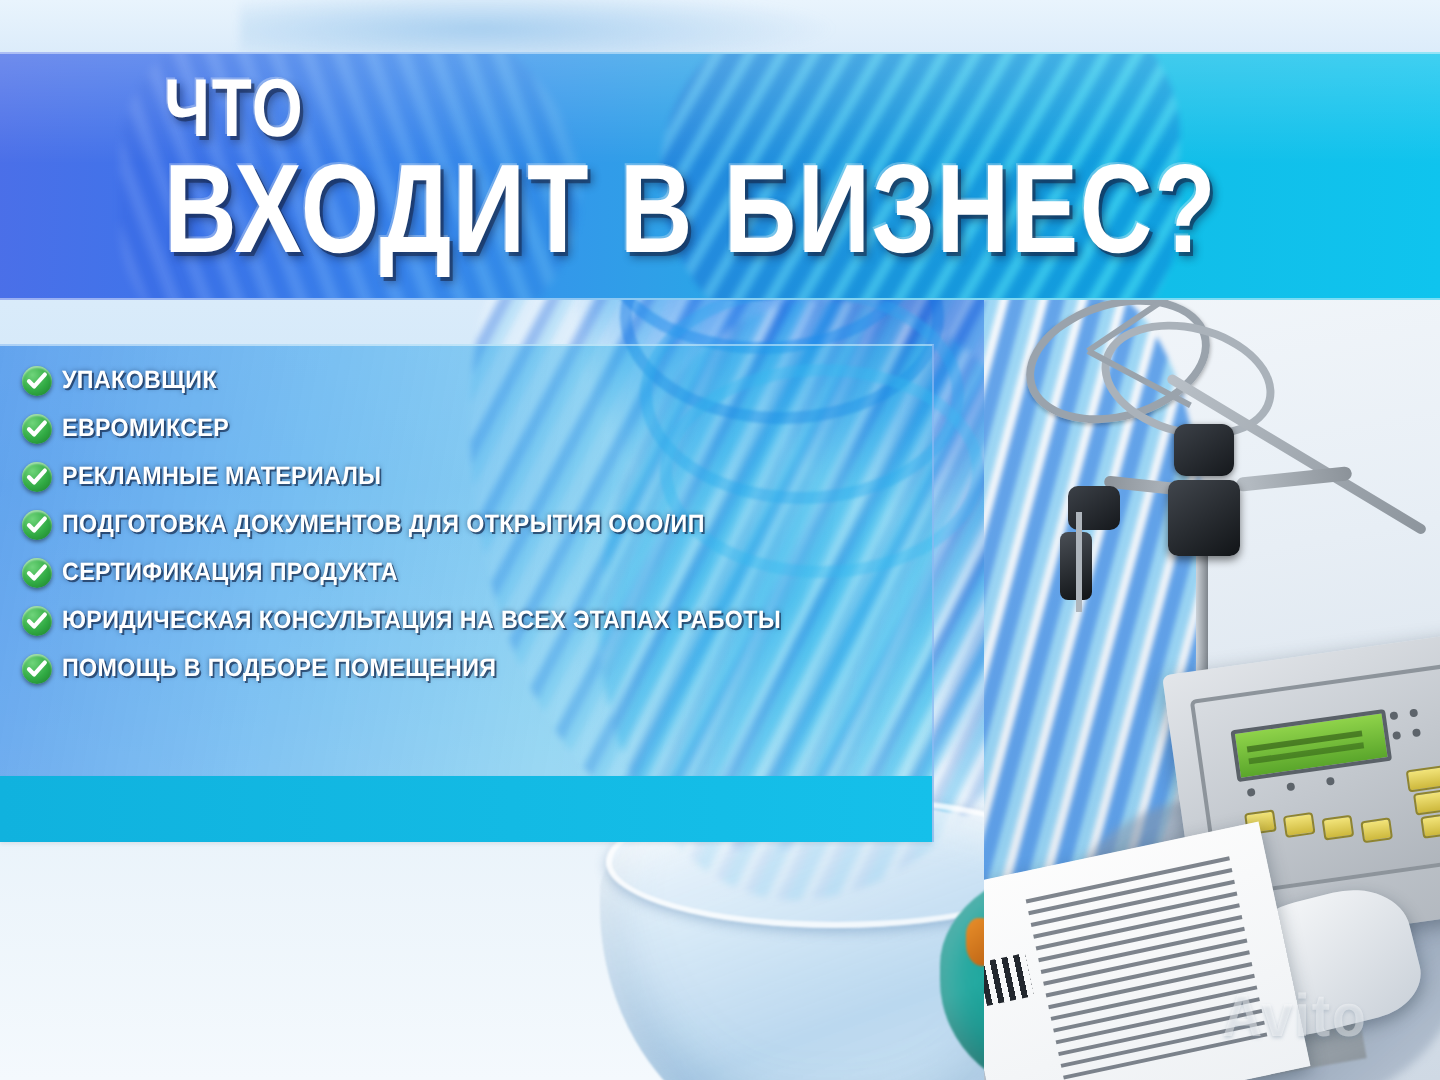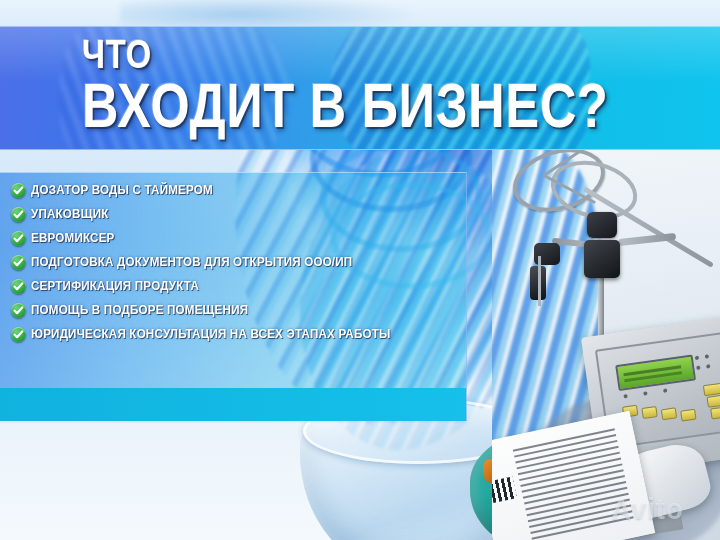--- a/index.html
+++ b/index.html
@@ -468,67 +468,67 @@
   <div class="list-panel"></div>
   <div class="cyan-band"></div>
 
   <ul class="bullets" id="bullets">
       <li>
         <span class="chk">
           <svg width="11" height="11" viewBox="0 0 11 11">
             <path d="M1.5 5.6 L4.1 8.2 L9.4 2.3" stroke="#ffffff" stroke-width="2.1" fill="none" stroke-linecap="round" stroke-linejoin="round"></path>
           </svg>
         </span>
-        <span class="btxt">ДОЗАТОР ВОДЫ С ТАЙМЕРОМ</span>
-      </li>
-      <li>
-        <span class="chk">
-          <svg width="11" height="11" viewBox="0 0 11 11">
-            <path d="M1.5 5.6 L4.1 8.2 L9.4 2.3" stroke="#ffffff" stroke-width="2.1" fill="none" stroke-linecap="round" stroke-linejoin="round"></path>
-          </svg>
-        </span>
         <span class="btxt">УПАКОВЩИК</span>
       </li>
       <li>
         <span class="chk">
           <svg width="11" height="11" viewBox="0 0 11 11">
             <path d="M1.5 5.6 L4.1 8.2 L9.4 2.3" stroke="#ffffff" stroke-width="2.1" fill="none" stroke-linecap="round" stroke-linejoin="round"></path>
           </svg>
         </span>
         <span class="btxt">ЕВРОМИКСЕР</span>
       </li>
       <li>
         <span class="chk">
           <svg width="11" height="11" viewBox="0 0 11 11">
             <path d="M1.5 5.6 L4.1 8.2 L9.4 2.3" stroke="#ffffff" stroke-width="2.1" fill="none" stroke-linecap="round" stroke-linejoin="round"></path>
           </svg>
         </span>
+        <span class="btxt">РЕКЛАМНЫЕ МАТЕРИАЛЫ</span>
+      </li>
+      <li>
+        <span class="chk">
+          <svg width="11" height="11" viewBox="0 0 11 11">
+            <path d="M1.5 5.6 L4.1 8.2 L9.4 2.3" stroke="#ffffff" stroke-width="2.1" fill="none" stroke-linecap="round" stroke-linejoin="round"></path>
+          </svg>
+        </span>
         <span class="btxt">ПОДГОТОВКА ДОКУМЕНТОВ ДЛЯ ОТКРЫТИЯ ООО/ИП</span>
       </li>
       <li>
         <span class="chk">
           <svg width="11" height="11" viewBox="0 0 11 11">
             <path d="M1.5 5.6 L4.1 8.2 L9.4 2.3" stroke="#ffffff" stroke-width="2.1" fill="none" stroke-linecap="round" stroke-linejoin="round"></path>
           </svg>
         </span>
         <span class="btxt">СЕРТИФИКАЦИЯ ПРОДУКТА</span>
       </li>
       <li>
         <span class="chk">
           <svg width="11" height="11" viewBox="0 0 11 11">
             <path d="M1.5 5.6 L4.1 8.2 L9.4 2.3" stroke="#ffffff" stroke-width="2.1" fill="none" stroke-linecap="round" stroke-linejoin="round"></path>
           </svg>
         </span>
+        <span class="btxt">ЮРИДИЧЕСКАЯ КОНСУЛЬТАЦИЯ НА ВСЕХ ЭТАПАХ РАБОТЫ</span>
+      </li>
+      <li>
+        <span class="chk">
+          <svg width="11" height="11" viewBox="0 0 11 11">
+            <path d="M1.5 5.6 L4.1 8.2 L9.4 2.3" stroke="#ffffff" stroke-width="2.1" fill="none" stroke-linecap="round" stroke-linejoin="round"></path>
+          </svg>
+        </span>
         <span class="btxt">ПОМОЩЬ В ПОДБОРЕ ПОМЕЩЕНИЯ</span>
       </li>
-      <li>
-        <span class="chk">
-          <svg width="11" height="11" viewBox="0 0 11 11">
-            <path d="M1.5 5.6 L4.1 8.2 L9.4 2.3" stroke="#ffffff" stroke-width="2.1" fill="none" stroke-linecap="round" stroke-linejoin="round"></path>
-          </svg>
-        </span>
-        <span class="btxt">ЮРИДИЧЕСКАЯ КОНСУЛЬТАЦИЯ НА ВСЕХ ЭТАПАХ РАБОТЫ</span>
-      </li>
     </ul>
 
   <div class="wm">Avito</div>
 
 </div>
 
 </body></html>

